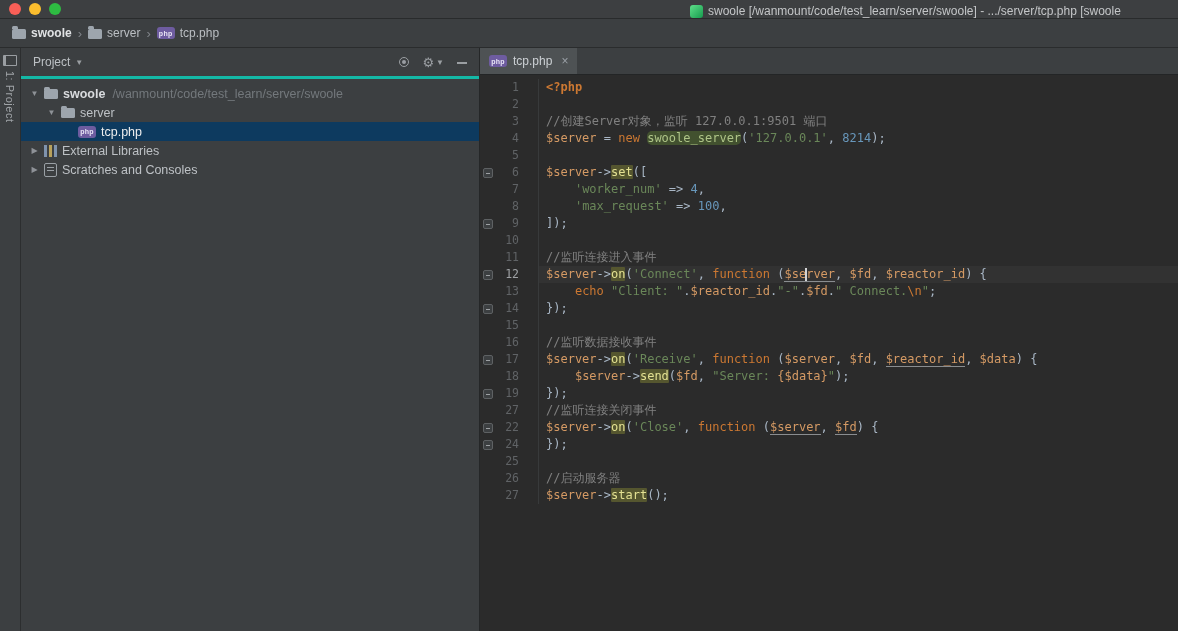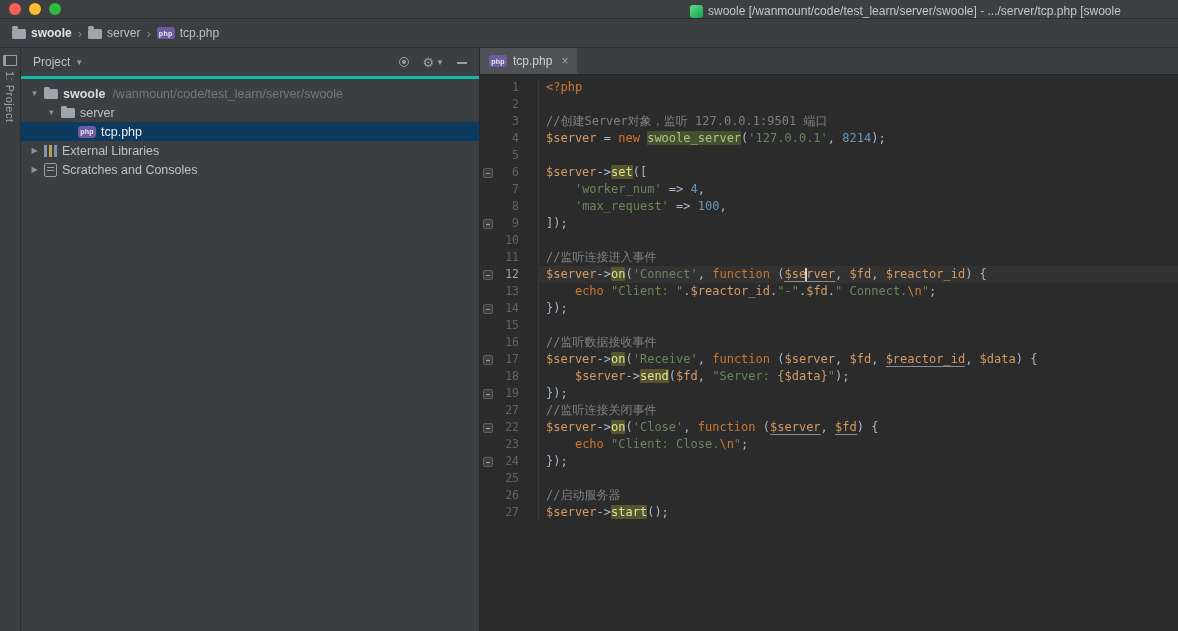--- a/index.html
+++ b/index.html
@@ -74,31 +74,31 @@
   .gutter{width:59px;flex:0 0 auto;display:flex;align-items:center;border-right:1px solid #383a3b;box-sizing:border-box;padding-left:3px}
   .fold{width:10px;height:10px;flex:0 0 auto;position:relative;box-sizing:border-box;margin-right:2px}
   .fold.start,.fold.end{border:1px solid #5e6163;border-radius:2px;background:#3c3f41;cursor:pointer}
   .fold.start::after,.fold.end::after{content:'';position:absolute;left:2px;right:2px;top:4px;height:1px;background:#9da0a3}
   .lnum{width:24px;text-align:right;color:#606366;font-size:11.5px;flex:0 0 auto}
   .eline.cur .lnum{color:#9fa2a5}
   .codec{white-space:pre;padding-left:7px;flex:1;min-width:0}
   .eline.cur .codec{background:#323232}
 
   
-  .tk-tag{color:#cc7832;font-weight:normal}
+  .tk-tag{color:#cc7832;font-weight:bold}
   .tk-kw{color:#cc7832}
   .tk-var{color:#d59a64}
   .tk-varu{color:#d59a64;border-bottom:1px solid #8a8d90}
   .tk-str{color:#6a8759}
   .tk-num{color:#6897bb}
   .tk-com{color:#808080}
   .tk-pln{color:#a9b7c6}
   .tk-esc{color:#cc7832}
   .tk-mhl{color:#e3e092;background:#55562f;border-radius:1px}
-  .tk-chl{color:#aec487;background:#42512f;border-radius:0}
+  .tk-chl{color:#aec487;background:#42512f;border-radius:5px}
   .caret{display:inline-block;width:1.5px;height:13px;background:#d3d4d5;vertical-align:text-bottom;margin:0 -0.75px}
 </style>
 </head>
 <body>
 
 <div class="window">
 
   <div class="titlebar">
     <div class="traffic">
       <span class="tl red"></span>
@@ -339,27 +339,20 @@
           </div>
           <div class="eline">
             <div class="gutter">
               <span class="fold start"></span>
               <span class="lnum">22</span>
             </div>
             <div class="codec"><span class="tk-var">$server</span><span class="tk-pln">-&gt;</span><span class="tk-mhl">on</span><span class="tk-pln">(</span><span class="tk-str">'Close'</span><span class="tk-pln">, </span><span class="tk-kw">function </span><span class="tk-pln">(</span><span class="tk-varu">$server</span><span class="tk-pln">, </span><span class="tk-varu">$fd</span><span class="tk-pln">) {</span></div>
           </div>
           <div class="eline">
             <div class="gutter">
-              <span class="fold"></span>
-              <span class="lnum">23</span>
-            </div>
-            <div class="codec"><span class="tk-pln">    </span><span class="tk-kw">echo </span><span class="tk-str">"Client: Close.</span><span class="tk-esc">\n</span><span class="tk-str">"</span><span class="tk-pln">;</span></div>
-          </div>
-          <div class="eline">
-            <div class="gutter">
               <span class="fold end"></span>
               <span class="lnum">24</span>
             </div>
             <div class="codec"><span class="tk-pln">});</span></div>
           </div>
           <div class="eline">
             <div class="gutter">
               <span class="fold"></span>
               <span class="lnum">25</span>
             </div>

